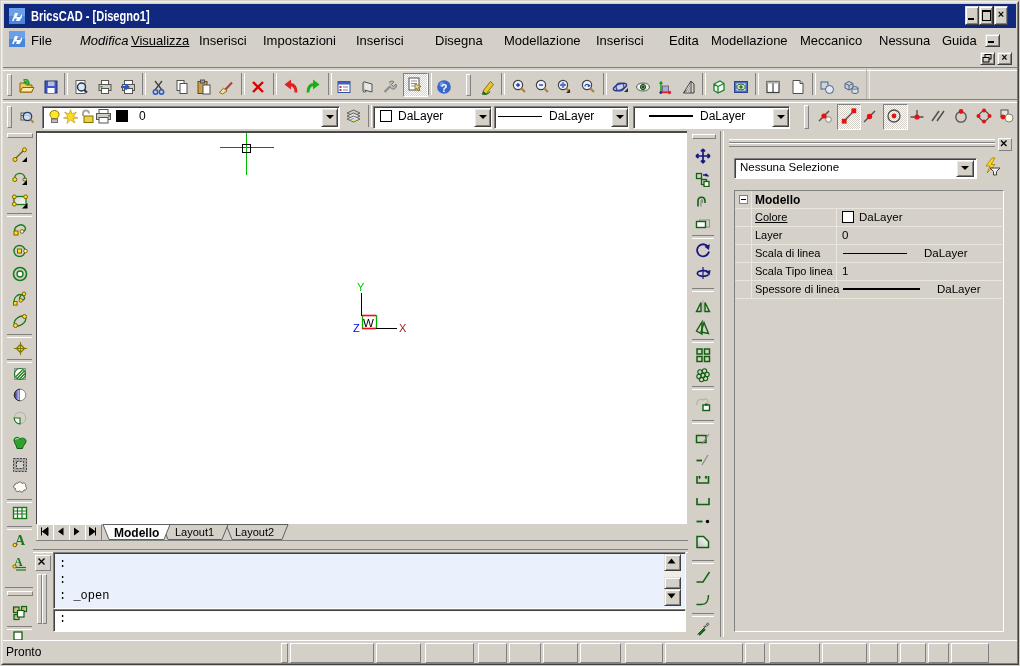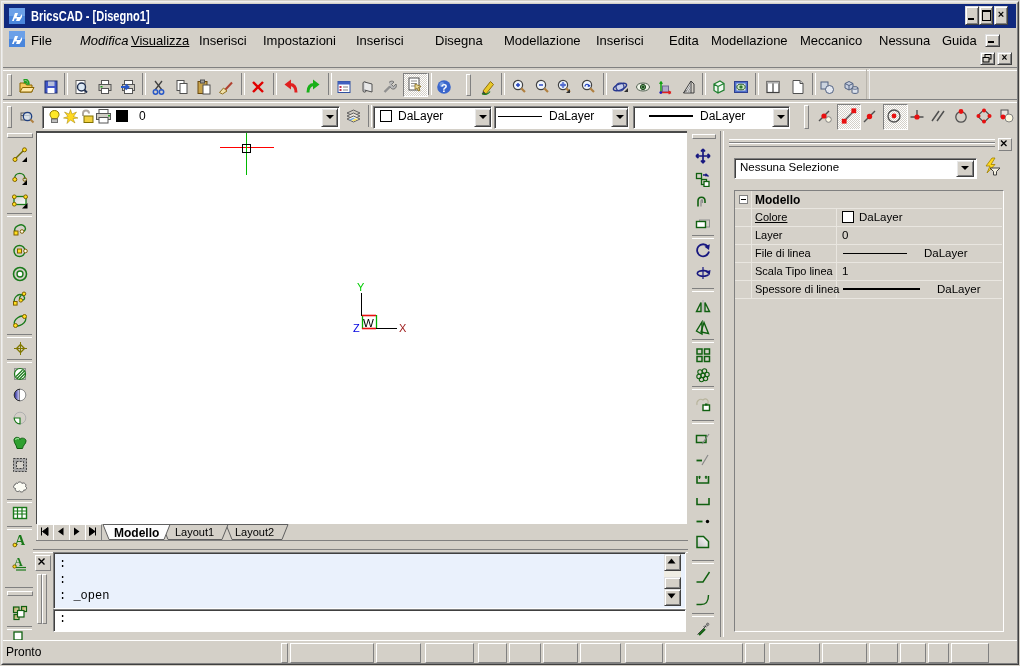--- a/index.html
+++ b/index.html
@@ -885,21 +885,21 @@
  <div class="a" style="left:0px;top:52.5px;width:267px;height:1px;background:#e9e6e0;"></div>
  <div class="a" style="left:0px;top:70.5px;width:267px;height:1px;background:#e9e6e0;"></div>
  <div class="a" style="left:0px;top:88.5px;width:267px;height:1px;background:#e9e6e0;"></div>
  <div class="a" style="left:0px;top:106.5px;width:267px;height:1px;background:#e9e6e0;"></div>
  <div class="a" style="left:4px;top:4px;width:9px;height:9px;border:1px solid #808080;background:#fff;box-sizing:border-box;">
         <div style="position:absolute;left:1px;top:3px;width:5px;height:1px;background:#000;"></div>
       </div>
  <div class="a" style="left:20px;top:2px;font-size:12px;font-weight:bold;">Modello</div>
  <div class="a" style="left:20px;top:20px;font-size:11px;text-decoration:underline;">Colore</div>
  <div class="a" style="left:20px;top:38px;font-size:11px;">Layer</div>
- <div class="a" style="left:20px;top:56px;font-size:11px;">File di linea</div>
+ <div class="a" style="left:20px;top:56px;font-size:11px;">Scala di linea</div>
  <div class="a" style="left:20px;top:74px;font-size:11px;">Scala Tipo linea</div>
  <div class="a" style="left:20px;top:92px;font-size:11px;">Spessore di linea</div>
  <div class="a" style="left:107px;top:20px;width:12px;height:12px;background:#fff;border:1px solid #000;box-sizing:border-box;"></div>
  <div class="a" style="left:124px;top:20px;font-size:11.5px;">DaLayer</div>
  <div class="a" style="left:107px;top:38px;font-size:11.5px;">0</div>
  <div class="a" style="left:108px;top:61.5px;width:64px;height:1px;background:#000;"></div>
  <div class="a" style="left:189px;top:56px;font-size:11.5px;">DaLayer</div>
  <div class="a" style="left:107px;top:74px;font-size:11.5px;">1</div>
  <div class="a" style="left:108px;top:97px;width:77px;height:2px;background:#000;"></div>
  <div class="a" style="left:202px;top:92px;font-size:11.5px;">DaLayer</div>

